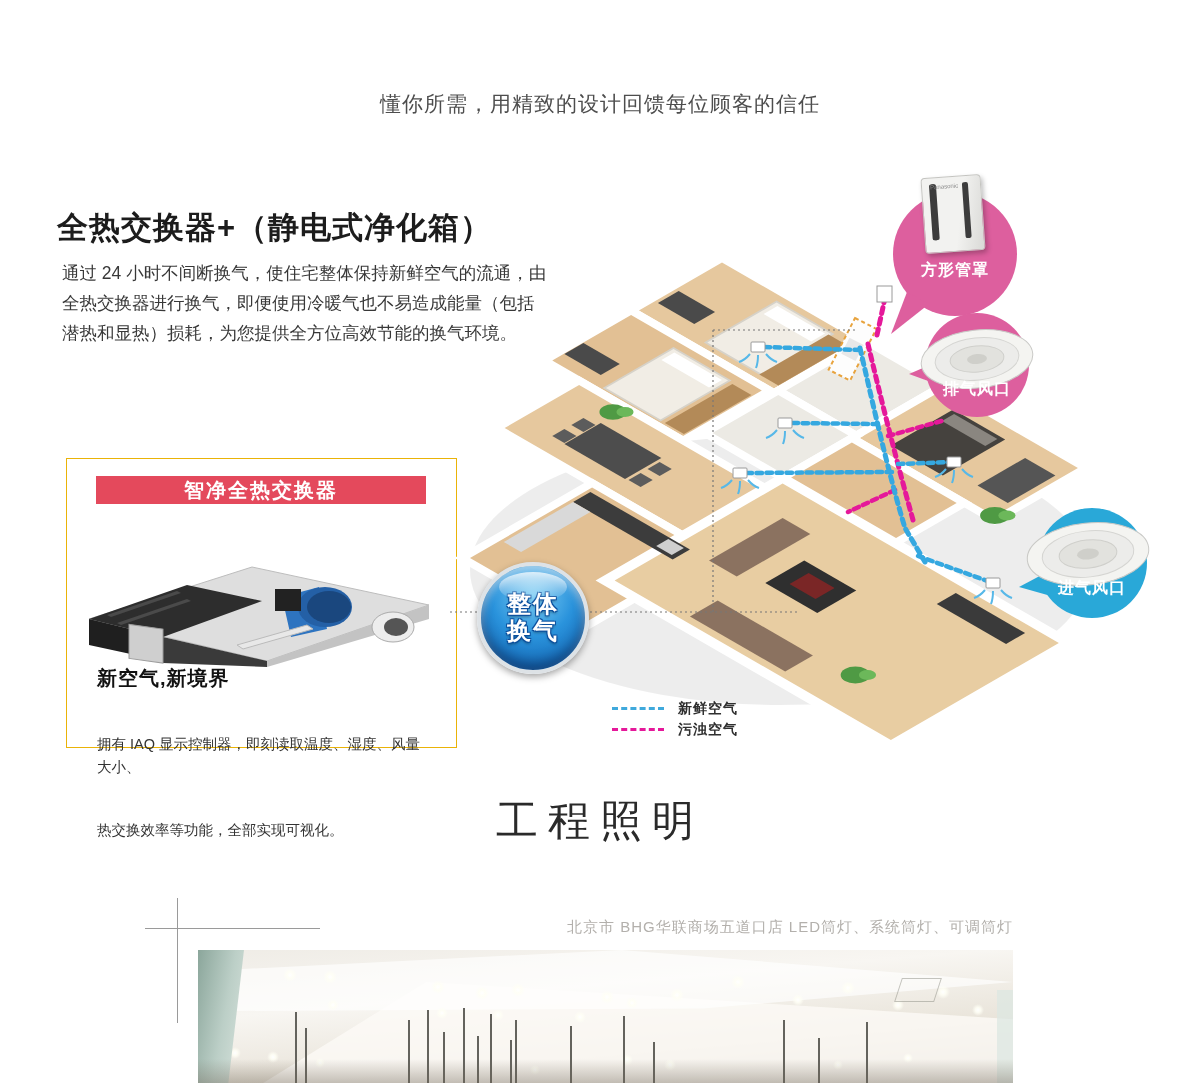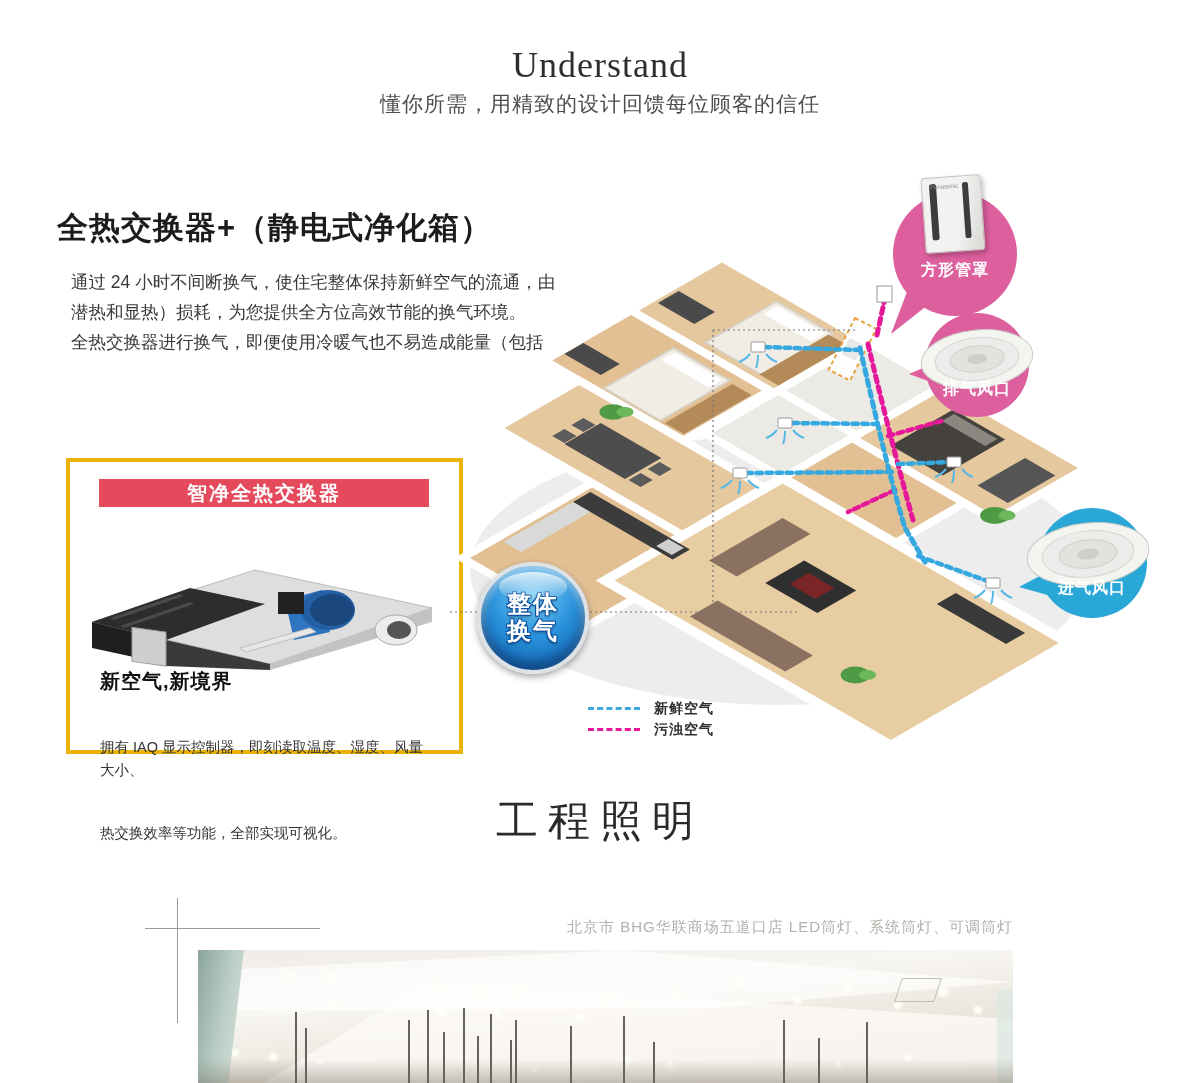--- a/index.html
+++ b/index.html
@@ -7,25 +7,25 @@
         font-family:"Liberation Sans", sans-serif;color:#333;}
   
   .understand{position:absolute;left:0;top:44px;width:100%;text-align:center;
     font-family:"Liberation Serif", serif;font-size:36px;color:#2e2e2e;letter-spacing:1px;}
   .subtitle{position:absolute;left:0;top:90px;width:100%;text-align:center;
     font-size:21px;color:#4d4d4d;letter-spacing:1px;}
   
   .vent-heading{position:absolute;left:57px;top:207px;font-size:31px;font-weight:bold;
     color:#1c1c1c;letter-spacing:1px;margin:0;}
   .vent-desc{position:absolute;left:62px;top:258px;width:505px;font-size:17.5px;
-    line-height:1.72;color:#383838;margin:9px;}
+    line-height:1.72;color:#383838;margin:0;}
   .vent-desc span{display:block;}
   
   .product-box{position:absolute;left:66px;top:458px;width:389px;height:288px;
-    border:4px solid #eab308;background:#fff;}
+    border:1px solid #eab308;background:#fff;}
   .product-banner{position:absolute;left:29px;top:17px;width:330px;height:28px;
     background:#e4495c;color:#fff;font-size:20px;font-weight:bold;text-align:center;
     line-height:28px;letter-spacing:2px;}
   .exchanger-svg{position:absolute;left:10px;top:98px;}
   .product-title{position:absolute;left:30px;top:206px;font-size:20px;font-weight:bold;
     color:#111;margin:0;letter-spacing:1px;}
   .product-desc{position:absolute;left:30px;top:234px;width:335px;font-size:14.5px;
     line-height:1.6;color:#333;margin:0;}
   .product-desc span{display:block;margin-top:40px;}
   
@@ -53,21 +53,21 @@
   .callout-intake .label{top:70px;}
   .tail{position:absolute;}
   .duct-product{position:absolute;left:30px;top:-16px;width:58px;height:74px;background:linear-gradient(100deg,#f2f2f0 60%,#d9d9d6);
     border:1px solid #c4c4c0;border-radius:4px;transform:rotate(-4deg);
     box-shadow:2px 3px 5px rgba(0,0,0,.25);}
   .duct-product i{position:absolute;top:6px;width:6px;height:56px;background:#3c3c3c;border-radius:2px;}
   .duct-product i.s1{left:7px;} .duct-product i.s2{right:12px;}
   .duct-product .logo{position:absolute;left:8px;bottom:12px;font-size:6px;color:#8a8a8a;font-style:normal;}
   .fan-svg{position:absolute;}
   
-  .legend{position:absolute;left:588px;top:698px;z-index:3;}
+  .legend{position:absolute;left:612px;top:698px;z-index:3;}
   .legend-row{display:flex;align-items:center;height:21px;}
   .legend-line{display:inline-block;width:52px;height:0;margin-right:14px;}
   .legend-line.fresh{border-top:3px dashed #3fa9dc;}
   .legend-line.dirty{border-top:3px dashed #e5189a;}
   .legend-label{font-size:14px;font-weight:bold;color:#2f2f2f;letter-spacing:1px;}
   
   .light-title{position:absolute;left:0;top:793px;width:100%;text-align:center;margin:0;
     font-family:"Liberation Serif", serif;font-weight:normal;font-size:42px;color:#2a2a2a;letter-spacing:10px;}
   .light-sub{position:absolute;left:0;top:840px;width:100%;text-align:center;
     font-family:"Liberation Serif", serif;font-size:23px;color:#2f2f2f;letter-spacing:3px;}
@@ -115,28 +115,27 @@
     radial-gradient(circle 6px at 780px 60px,#fff,rgba(255,255,245,.85) 45%,rgba(255,255,245,0) 100%),
     radial-gradient(circle 5px at 640px 115px,#fff,rgba(255,255,245,.85) 45%,rgba(255,255,245,0) 100%),
     radial-gradient(circle 5px at 710px 108px,#fff,rgba(255,255,245,.85) 45%,rgba(255,255,245,0) 100%);}
   .rod{position:absolute;width:2px;background:#64635d;}
 </style>
 </head>
 <body>
 
 <div class="page">
 
-  <div class="understand">Understand</div>
   <div class="subtitle">懂你所需，用精致的设计回馈每位顾客的信任</div>
 
   <h2 class="vent-heading">全热交换器+（静电式净化箱）</h2>
   <p class="vent-desc">
     <span>通过 24 小时不间断换气，使住宅整体保持新鲜空气的流通，由</span>
+    <span>全热交换器进行换气，即便使用冷暖气也不易造成能量（包括</span>
     <span>潜热和显热）损耗，为您提供全方位高效节能的换气环境。</span>
-    <span>全热交换器进行换气，即便使用冷暖气也不易造成能量（包括</span>
   </p>
 
   <div class="product-box">
     <div class="product-banner">智净全热交换器</div>
     <svg class="exchanger-svg" width="368" height="112" viewBox="0 0 368 112">
       <polygon points="12,62 175,10 352,48 190,104" fill="#dedede" stroke="#bdbdbd" stroke-width="1"></polygon>
       <polygon points="12,62 110,28 185,44 86,80" fill="#2d2d2d"></polygon>
       <polygon points="12,62 86,80 86,104 12,88" fill="#1f1f1f"></polygon>
       <polygon points="86,80 190,104 190,110 86,106" fill="#3a3a3a"></polygon>
       <polygon points="190,104 352,48 352,62 190,110" fill="#c3c3c3"></polygon>

